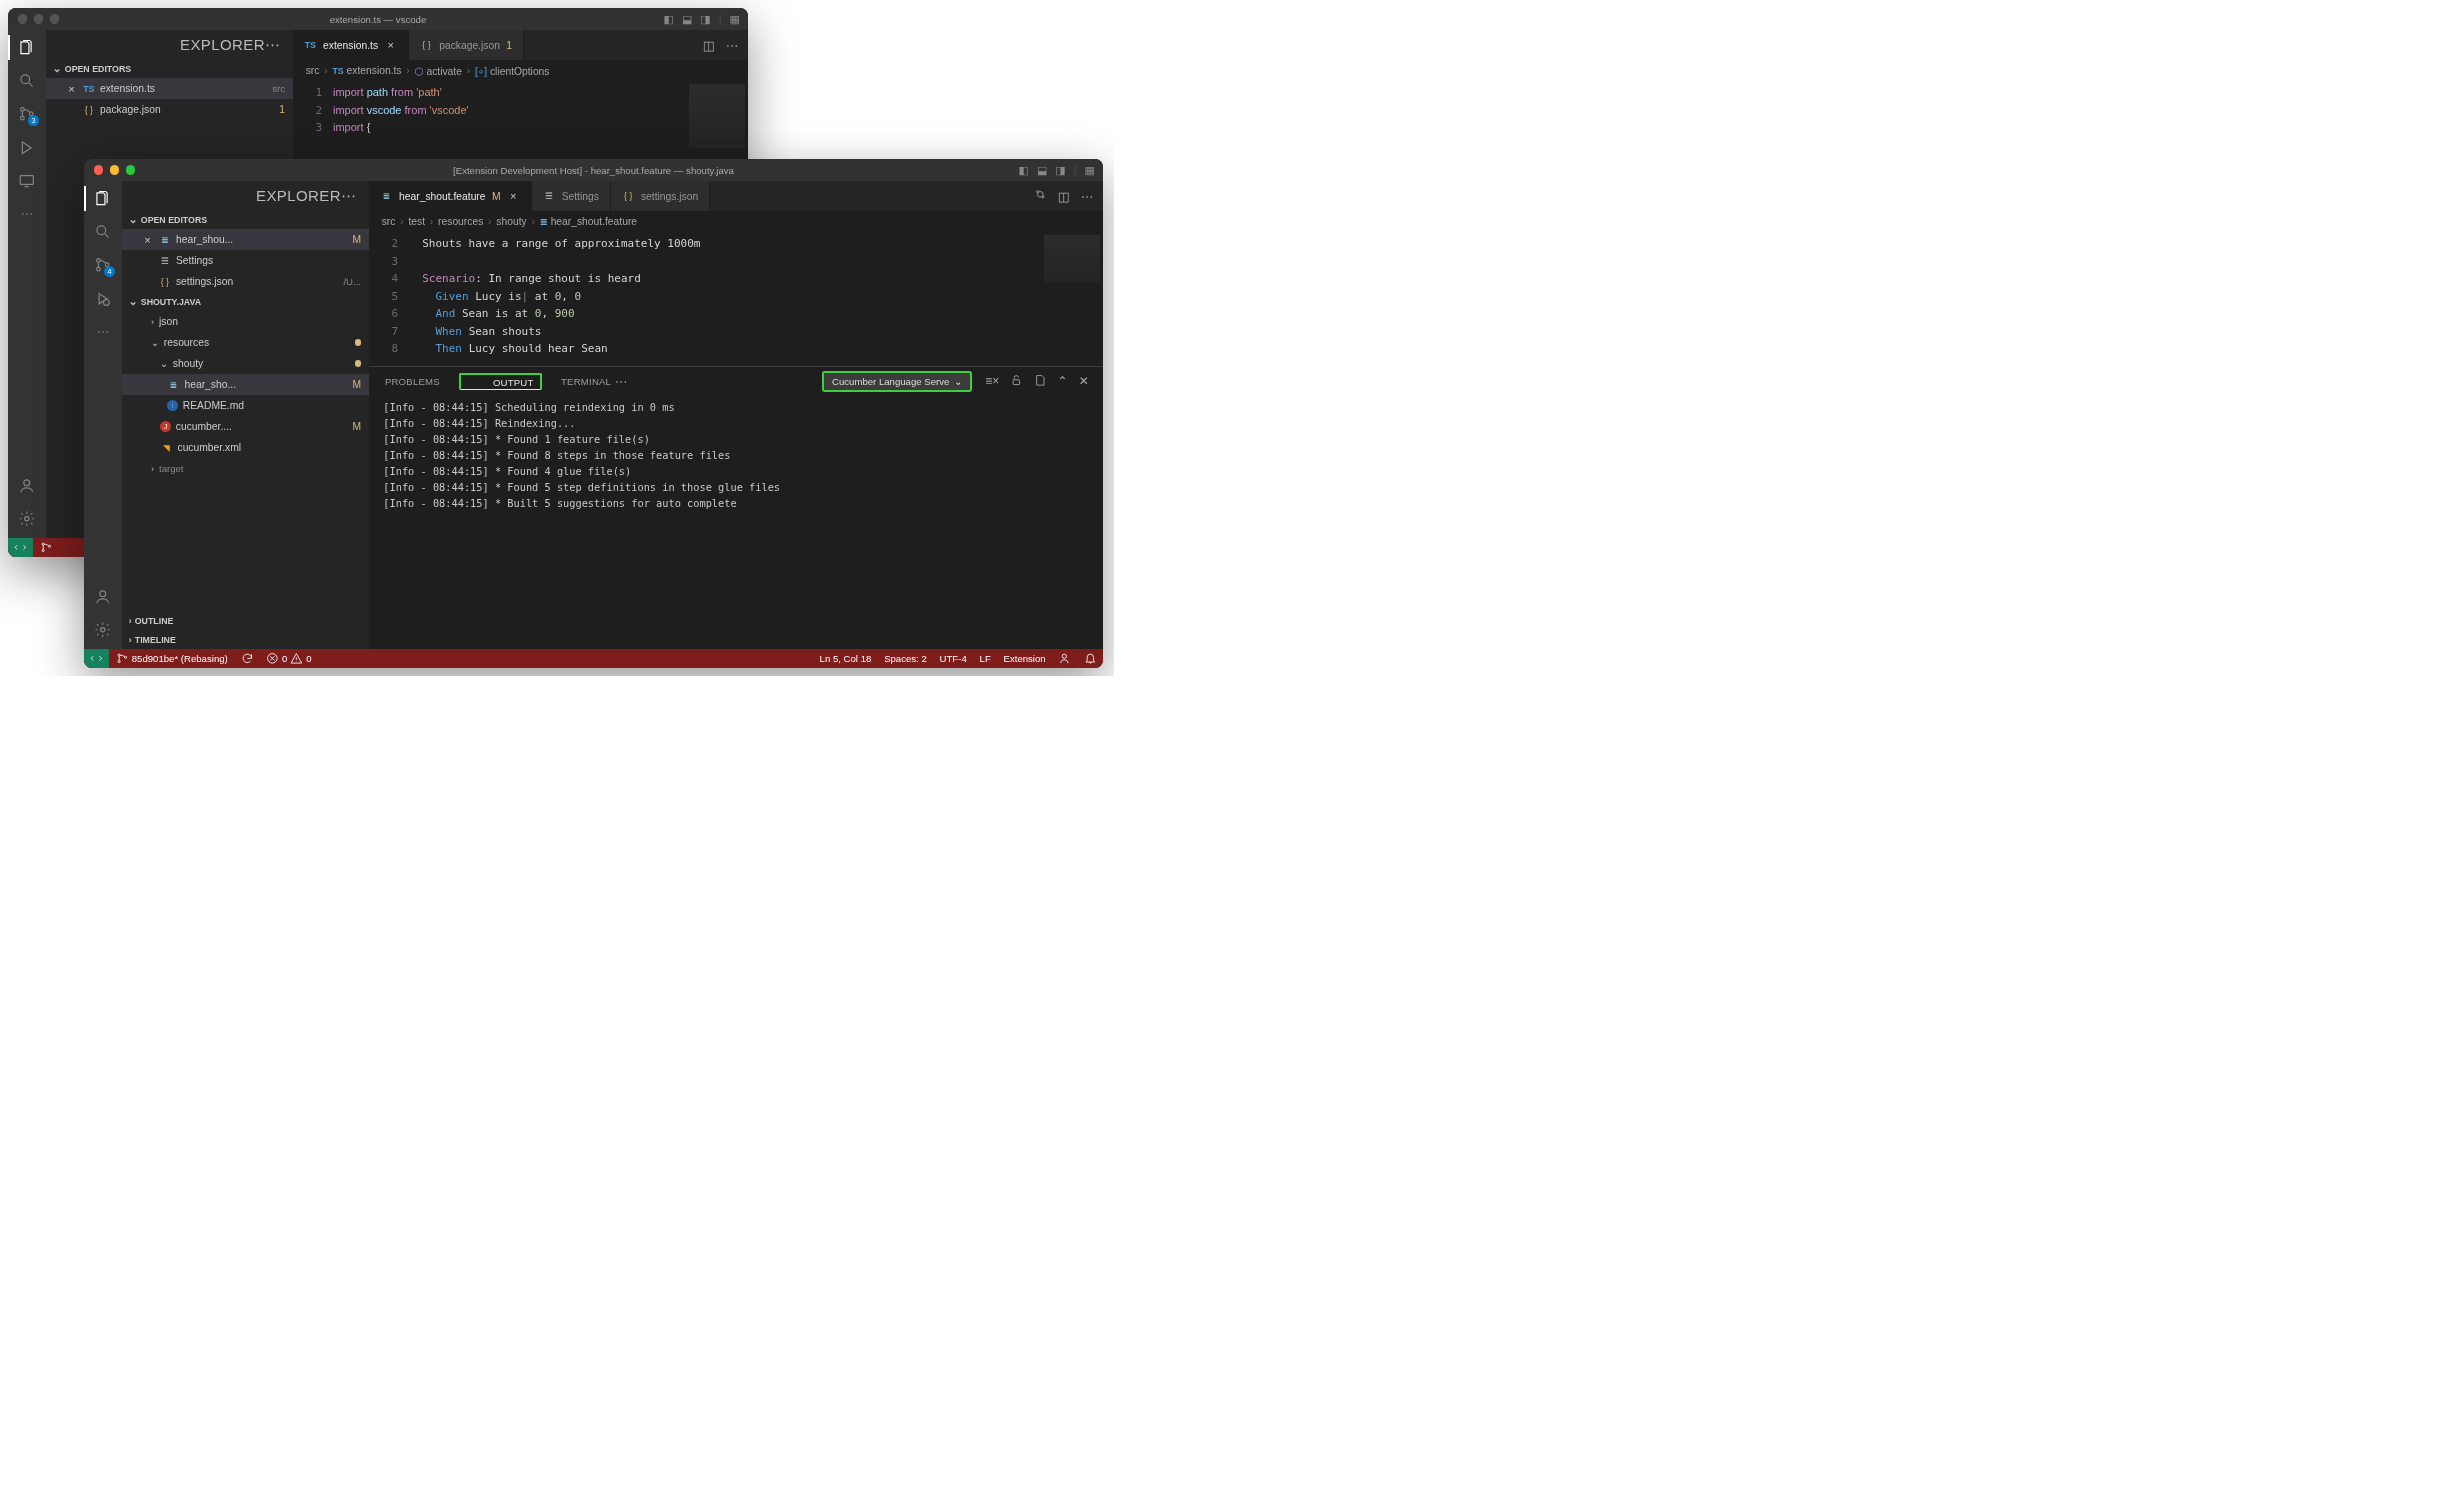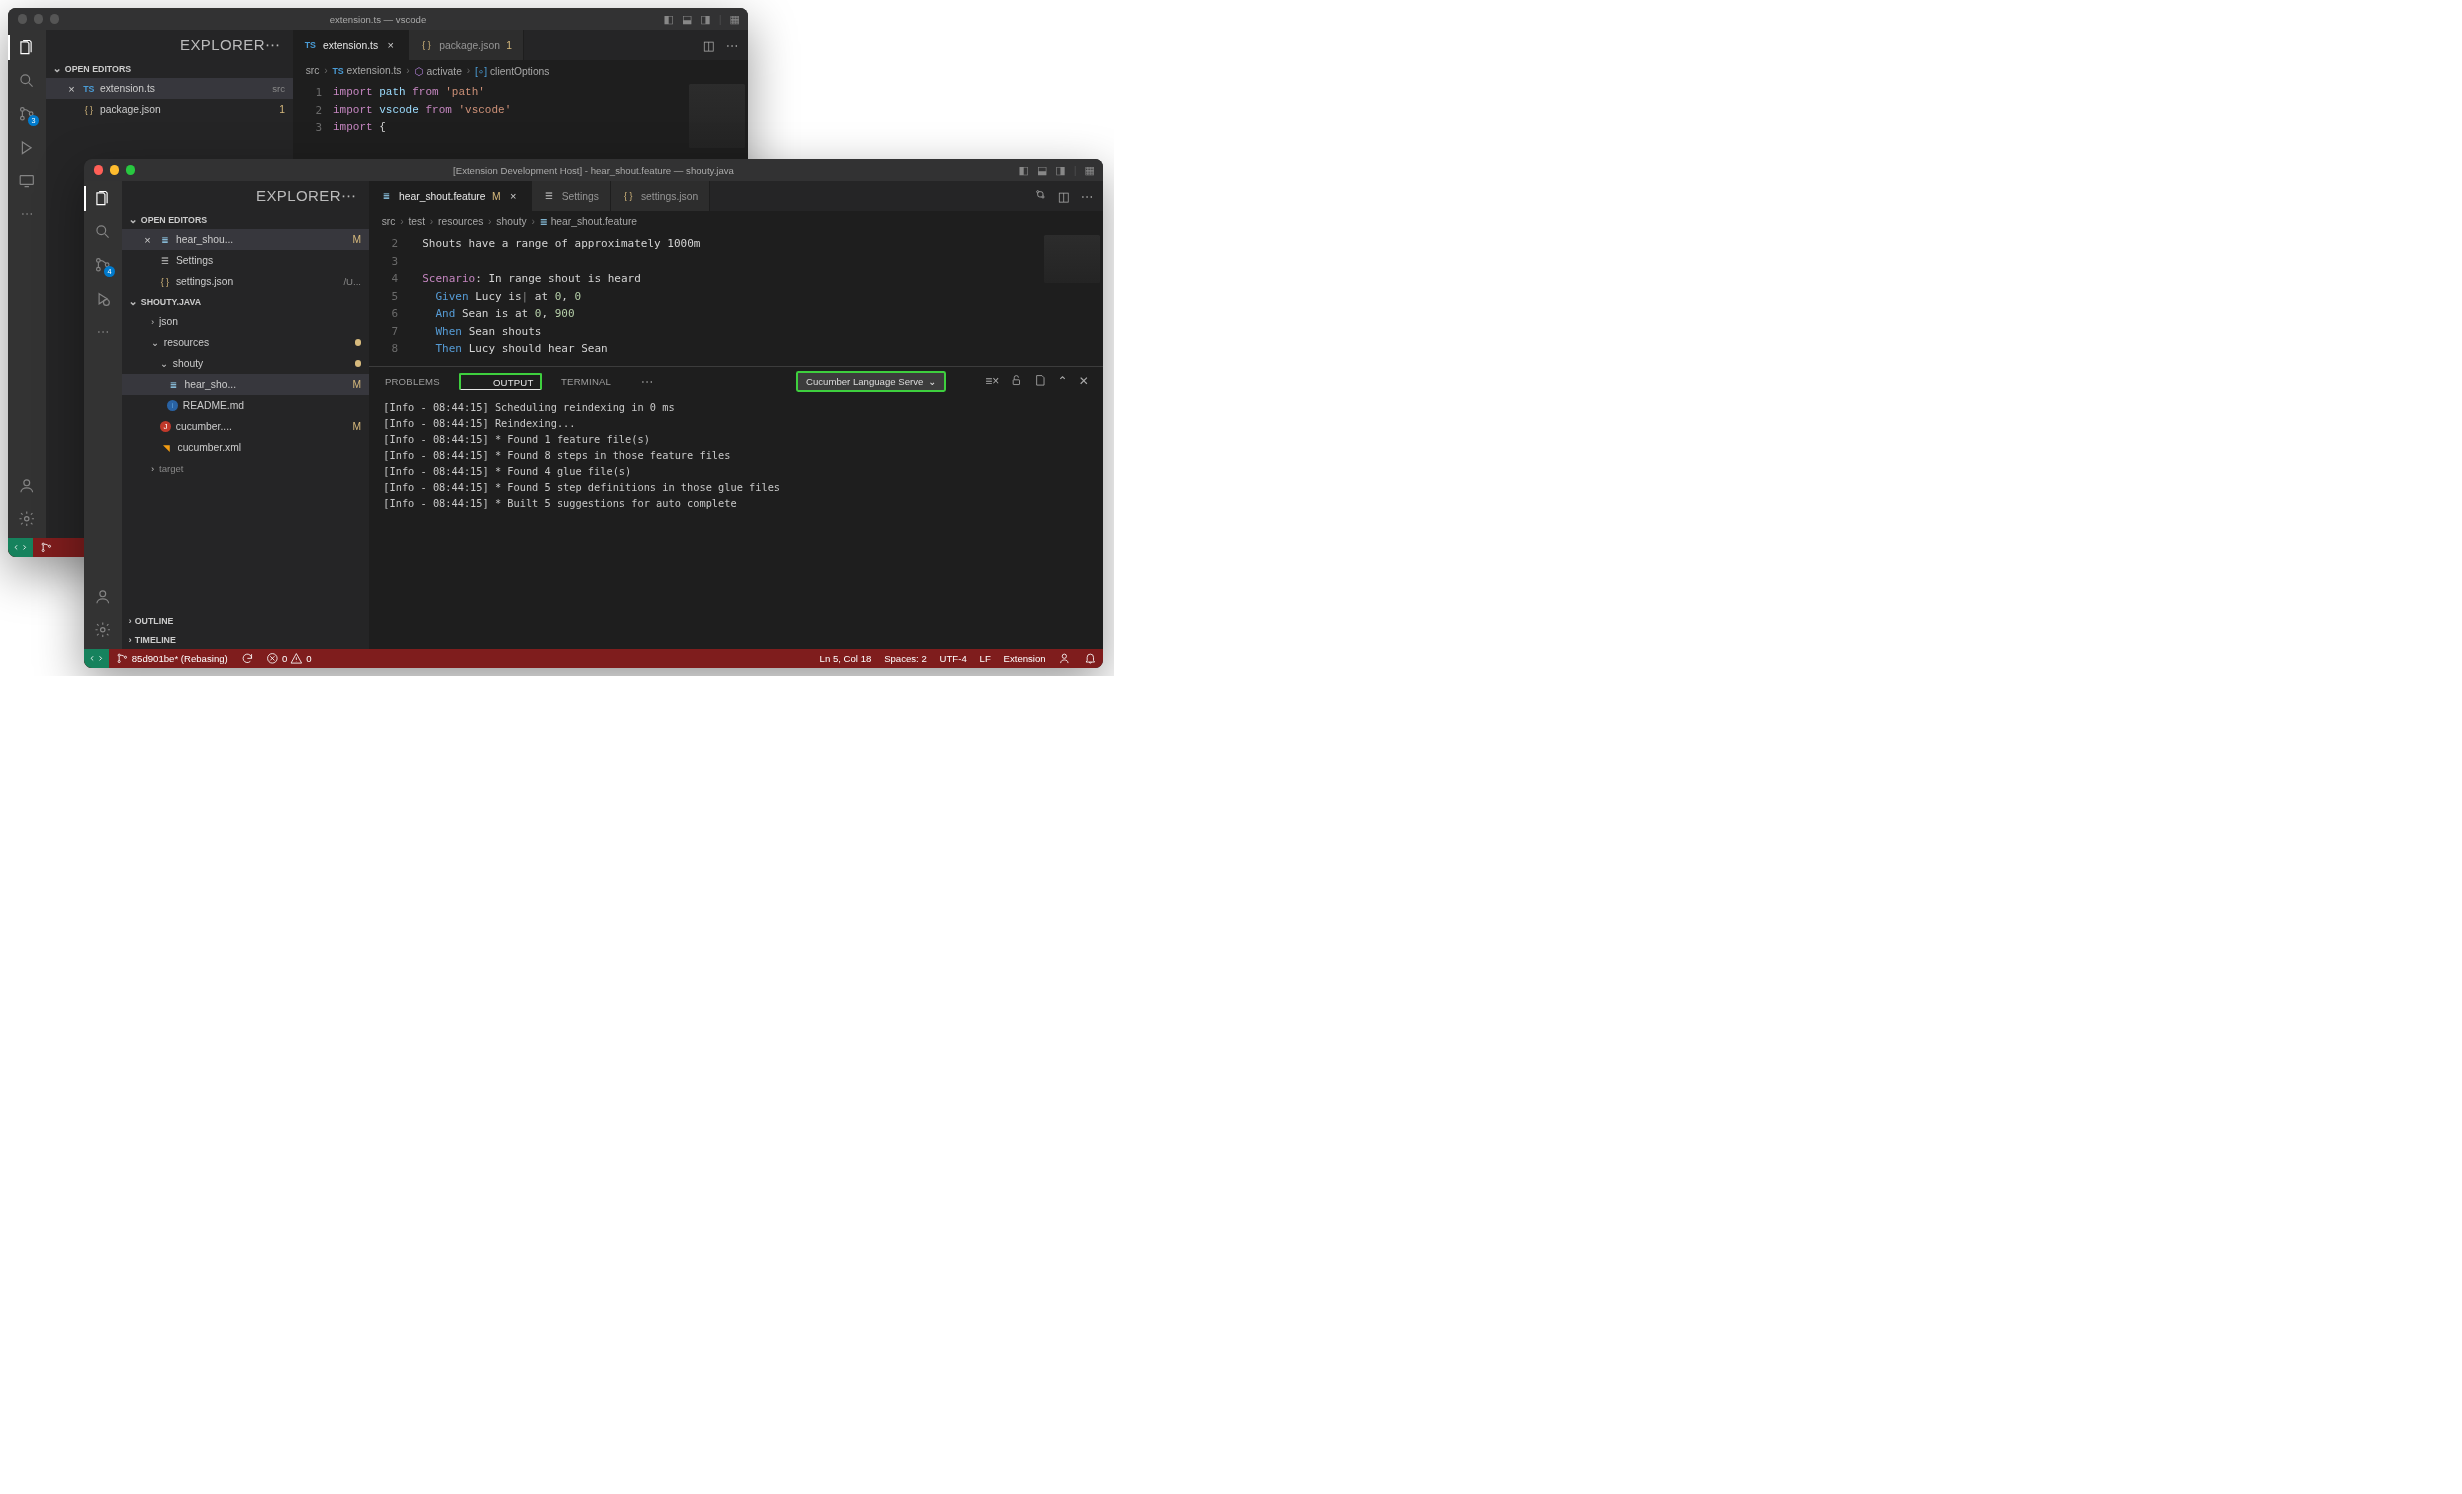--- a/index.html
+++ b/index.html
@@ -146,21 +146,21 @@
   .minimap {
     position:absolute; right:3.2px; top:3.2px; width:56px; height:64px;
     background: linear-gradient(#3a3a3a, #2a2a2a);
     opacity:0.5; border-radius:1.6px;
   }
   .panel {
     height: 191px; display:flex; flex-direction:column;
     border-top:0.8px solid #3c3c3c; background:#1e1e1e;
   }
   .panel-tabs {
-    height:29px; display:flex; align-items:center; gap:28px; padding:0 14.3px;
+    height:29px; display:flex; align-items:center; gap:2px; padding:0 14.3px;
     font-size:9.6px; color:#9d9d9d;
   }
   .ptab { cursor:pointer; padding:3.2px 1.6px; letter-spacing:0.2px;}
   .ptab.active { color:#e6e6e6; border-bottom:0.8px solid #e6e6e6;padding-left:32px; }
   .highlight-box {
     border: 2.4px solid #3ecf3e; padding: 1.6px 6.4px; border-radius:1.6px;
   }
   .panel-select {
     margin-left:auto; display:flex; align-items:center; gap:4.8px;
     background:#3c3c3c; padding:3.2px 8px; border-radius:2.4px;
@@ -175,21 +175,21 @@
   .statusbar {
     height:19px; background:#7f1d1d; color:#fff;
     display:flex; align-items:center; font-size:9.6px; flex-shrink:0;
   }
   .statusbar .remote { background:#16825d; height:100%; display:flex; align-items:center; padding:0 6.4px;}
   .statusbar .sitem { padding:0 6.4px; display:flex; align-items:center; gap:3.2px;}
   .statusbar .grow { flex:1; }
   
   .back-sidebar { width: 247px; }
   .back-editor { flex:1; }
-  .back-code-line { font-family:Liberation Mono, monospace; font-size:11px; line-height:17.5px;}
+  .back-code-line { font-family:Liberation Sans, sans-serif; font-size:11px; line-height:17.5px;}
   
   svg.ico { width:17.5px; height:17.5px; stroke:currentColor; fill:none; stroke-width:1.6; }
   svg.ico-s { width:12.7px; height:12.7px; stroke:currentColor; fill:none; stroke-width:1.6;}
   .chev-down::before { content:'⌄'; font-size:11px; }
 </style>
 </head>
 <body>
 
 <div class="window window-back">
   <div class="titlebar">

